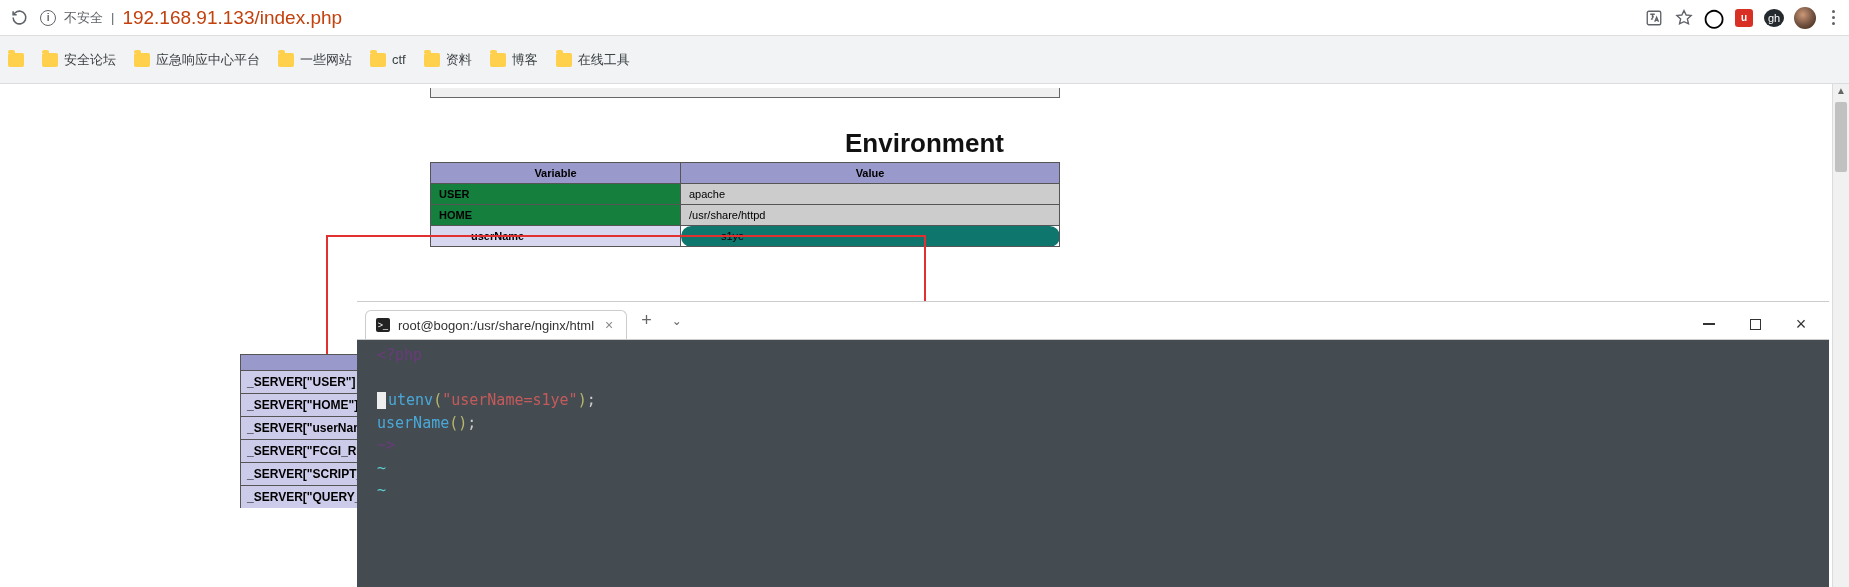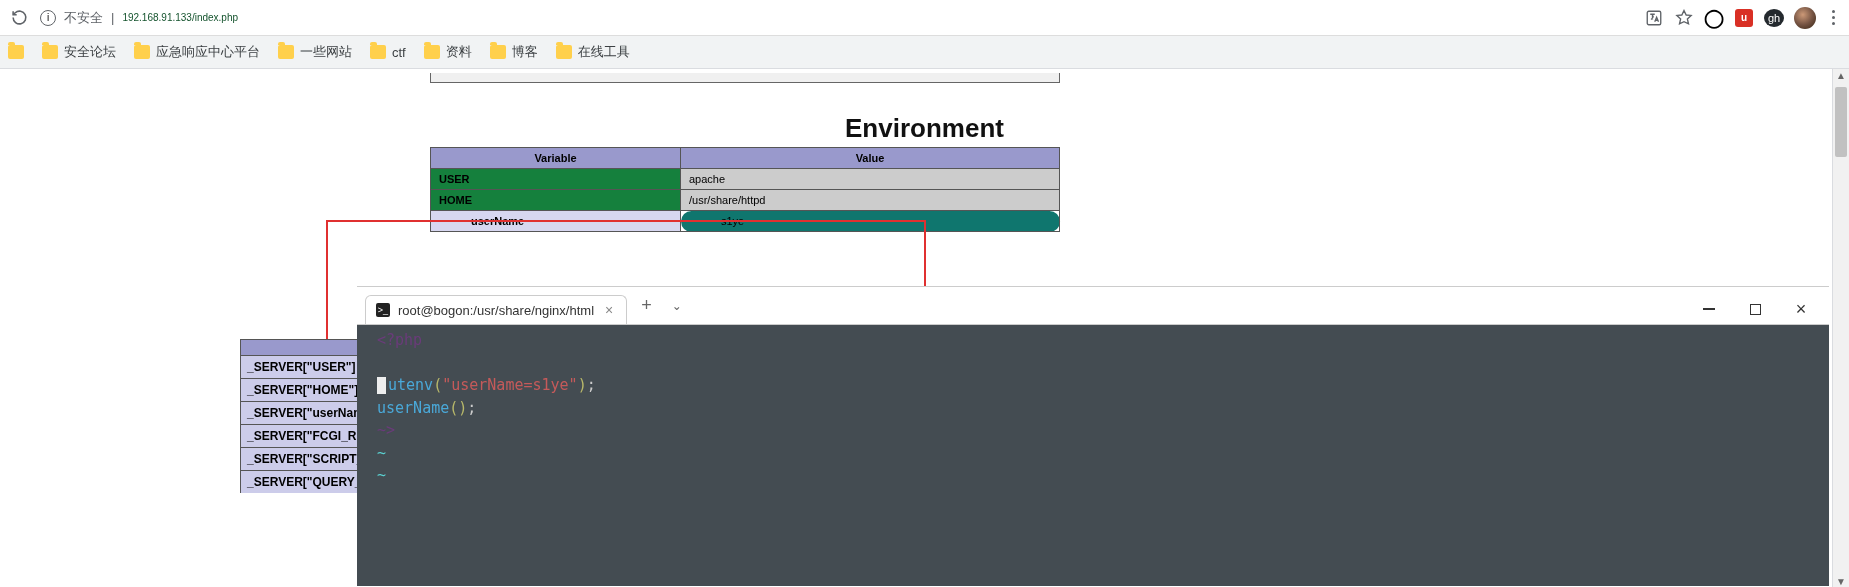--- a/index.html
+++ b/index.html
@@ -4,31 +4,31 @@
 <style>
   * { box-sizing: border-box; margin: 0; padding: 0; }
   html,body { width:1849px; height:587px; font-family: Arial, "Microsoft YaHei", sans-serif; background:#fff; overflow:hidden; }
 
   
   .addr-bar { height:36px; background:#fff; border-bottom:1px solid #ddd; display:flex; align-items:center; padding:0 8px; gap:10px; }
   .addr-icon { width:22px; height:22px; display:flex; align-items:center; justify-content:center; color:#5f6368; border-radius:50%; }
   .i-circle { width:16px;height:16px;border:1px solid #5f6368;border-radius:50%;font-size:10px;display:flex;align-items:center;justify-content:center; }
   .url-box { flex:0 0 800px; display:flex; align-items:center; gap:8px; }
   .insecure { color:#5f6368; font-size:13px; }
-  .url-text { color:#14532d; font-size:10px; }
+  .url-text { color:#c2410c; font-size:19px; }
   .addr-spacer { flex:1; }
   .ext-icon { width:20px;height:20px;display:flex;align-items:center;justify-content:center;font-size:15px;color:#5f6368; }
   .ext-black-ring{font-size:18px;color:#000;font-weight:900;}
   .ext-shield{width:18px;height:18px;background:#d93025;border-radius:3px;display:flex;align-items:center;justify-content:center;color:#fff;font-size:10px;font-weight:700;}
   .ext-gh{width:32px;height:18px;background:#24292e;border-radius:50%;display:flex;align-items:center;justify-content:center;color:#fff;font-size:11px;}
   .avatar {width:22px;height:22px;border-radius:50%;background:radial-gradient(circle at 40% 35%, #c97 0%, #754 50%, #321 100%);}
   .kebab { display:flex;flex-direction:column;gap:3px;padding:0 6px;}
   .kebab span{width:3px;height:3px;background:#5f6368;border-radius:50%;}
 
-  .bm-bar { height:33px; background:#f1f3f4; border-bottom:1px solid #dadce0; display:flex; align-items:center; padding:0 8px; gap:18px; font-size:13px; color:#3c4043;}
+  .bm-bar { height:48px; background:#f1f3f4; border-bottom:1px solid #dadce0; display:flex; align-items:center; padding:0 8px; gap:18px; font-size:13px; color:#3c4043;}
   .bm-item { display:flex; align-items:center; gap:6px; cursor:pointer; }
   .bm-folder { width:16px;height:14px;background:#ffd04c;border-radius:2px;position:relative;}
   .bm-folder::before{content:"";position:absolute;top:-3px;left:0;width:7px;height:3px;background:#ffd04c;border-radius:2px 2px 0 0;}
 
   
   .page { position:relative; width:100%; height:calc(100% - 68px); overflow:hidden; background:#fff;}
   .top-fragment { position:absolute; top:4px; left:430px; width:630px; height:10px; background:#f0f0f0; border:1px solid #666; border-top:none;}
   .env-title { position:absolute; top:44px; left:0; right:0; text-align:center; font-size:26px; font-weight:700; color:#111;}
   .env-table { position:absolute; top:78px; left:430px; width:630px; border-collapse:collapse; font-size:11px; }
   .env-table th { background:#9999cc; border:1px solid #555; padding:4px 6px; font-weight:700; text-align:center; }

